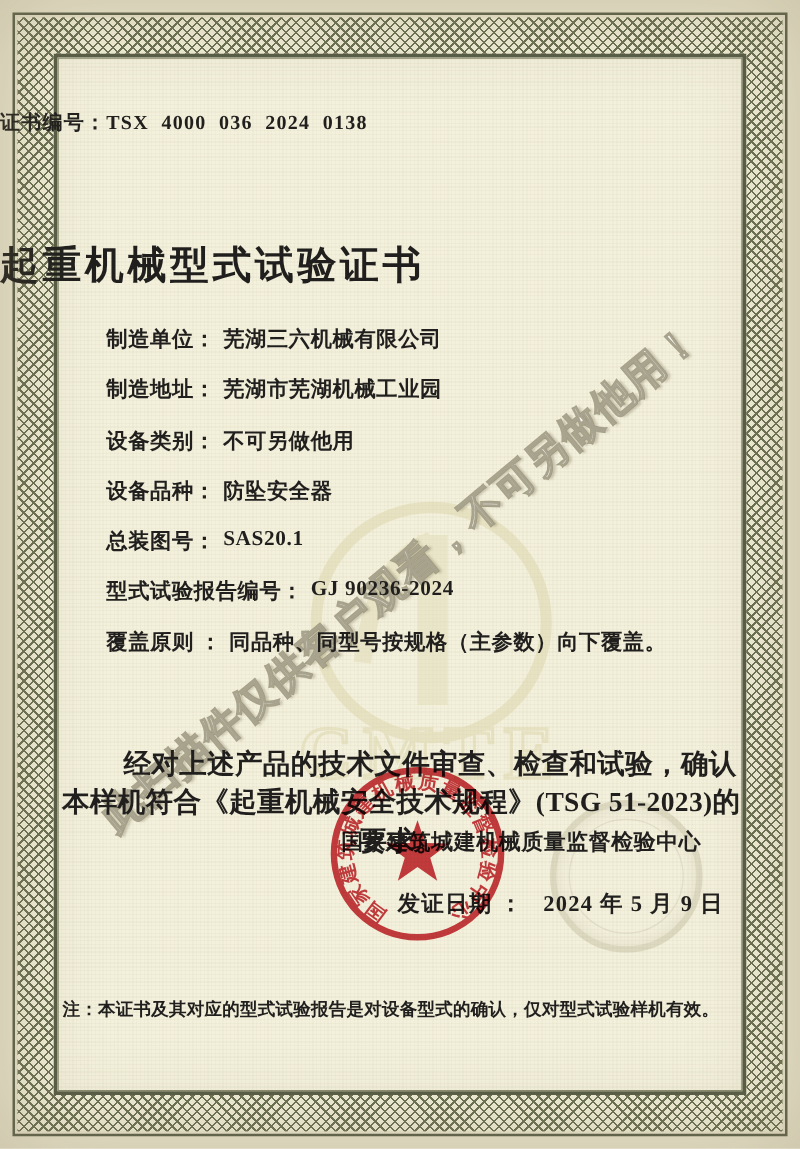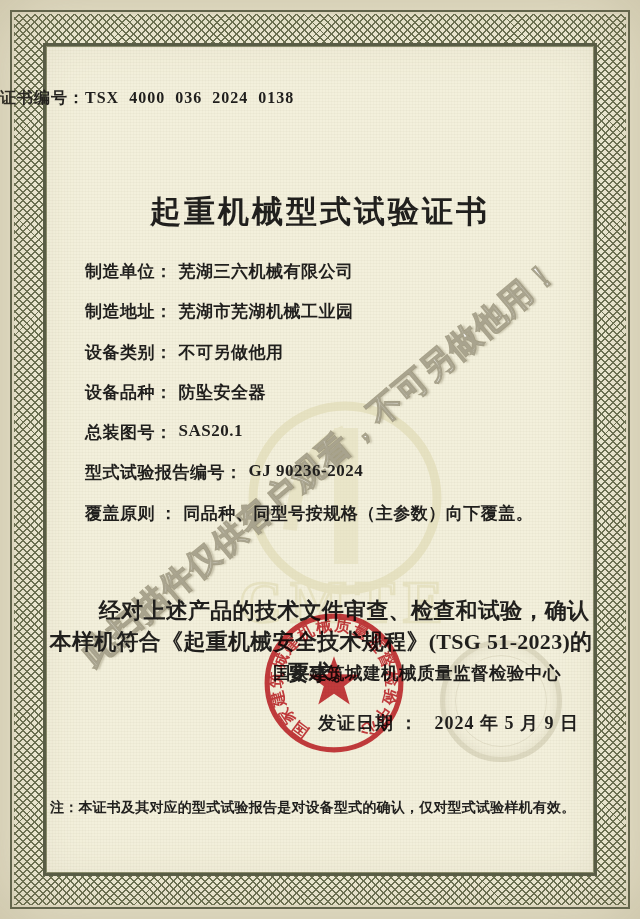--- a/index.html
+++ b/index.html
@@ -29,21 +29,21 @@
     background-image:
       repeating-linear-gradient(0deg,rgba(125,115,82,0.045) 0 1px,transparent 1px 3px),
       repeating-linear-gradient(90deg,rgba(125,115,82,0.035) 0 1px,transparent 1px 3px);
   }
   .vignette{position:absolute;inset:0;z-index:40;pointer-events:none;
     box-shadow:inset 0 0 70px 8px rgba(135,122,85,0.30);}
   
   .abs{position:absolute;z-index:10;}
   .cert-number{top:88px;left:0;right:55px;
     font-size:16px;font-weight:700;letter-spacing:1px;word-spacing:5px;}
-  .cert-title{top:191px;left:0;width:100%;text-align:center;
+  .cert-title{top:191px;left:0;width:100%;text-align:left;
     font-size:31px;font-weight:900;letter-spacing:3px;}
   .fields{top:260px;left:85px;right:40px;}
   .field-row{height:40.3px;display:flex;align-items:flex-start;
     font-size:17px;font-weight:700;letter-spacing:0.5px;white-space:nowrap;}
   .field-label{margin-right:6px;}
   .conclusion{top:595px;left:44px;width:554px;
     font-size:22px;font-weight:700;line-height:31px;
     text-indent:2.1em;letter-spacing:0.3px;text-align:center;}
   .issuer{top:661px;left:273px;font-size:17.5px;font-weight:700;letter-spacing:0.5px;}
   .issue-date{top:711px;left:318px;font-size:18px;font-weight:700;letter-spacing:1px;}

